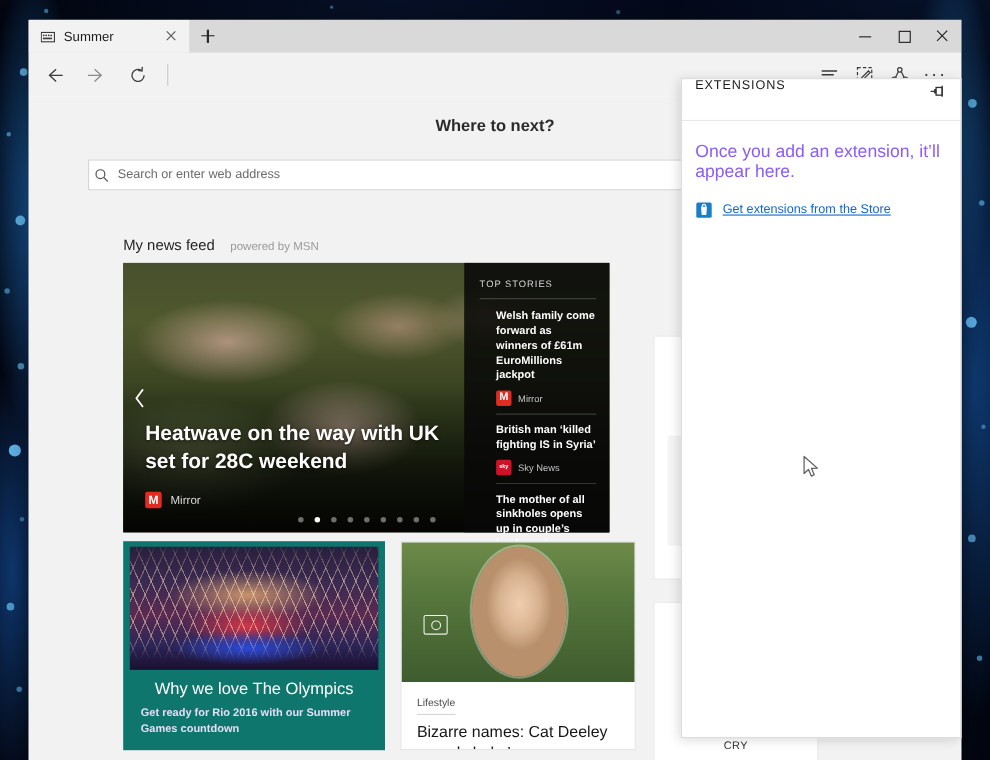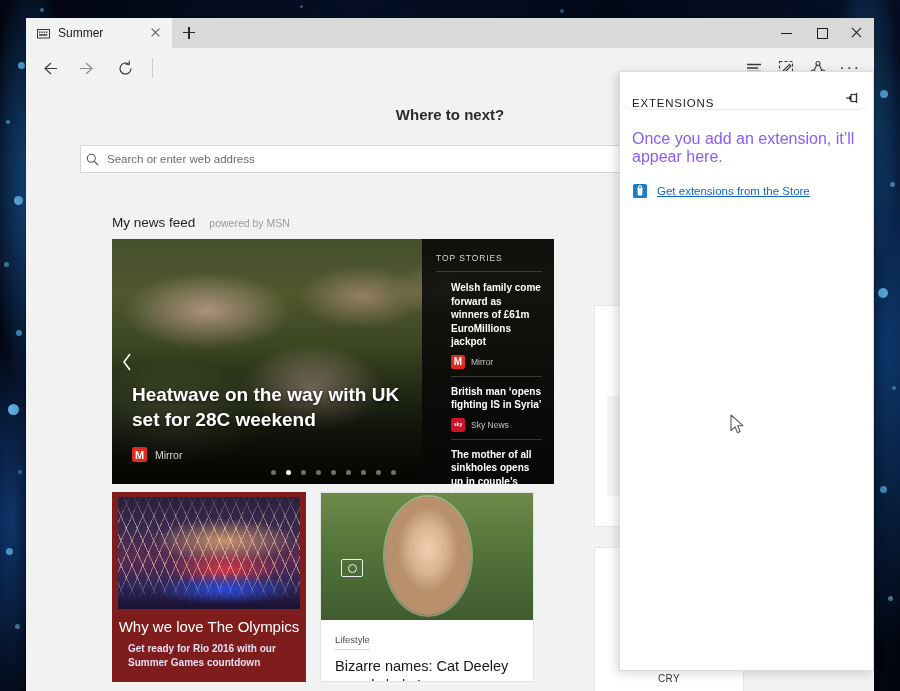--- a/index.html
+++ b/index.html
@@ -197,21 +197,21 @@
   .ts-item { border-bottom: 1px solid rgba(255,255,255,.18); padding: 0 0 7px; margin-bottom: 8px; margin-left: 15px; }
   .ts-item:last-child { border-bottom: 0; }
   .ts-title { font-size: 10px; line-height: 13.5px; font-weight: bold; color: #fff; }
   .ts-src { display: flex; align-items: center; gap: 6px; margin-top: 6px; }
   .ts-src .src-badge { width: 14px; height: 14px; font-size: 10px; }
   .ts-src .src-name { font-size: 8.5px; color: #c4c4c4; }
 
   
   .cards { position: absolute; top: 253px; left: 0; display: flex; gap: 14px; }
   .card-oly {
-    width: 194px; height: 190px; background: #7f1d1d; position: relative; overflow: hidden;
+    width: 238px; height: 190px; background: #0f766e; position: relative; overflow: hidden;
   }
   .oly-img {
     position: absolute; left: 6px; right: 6px; top: 5px; height: 112px;
     background:
       radial-gradient(ellipse 100px 22px at 107px 92px, #2a49d8 0%, rgba(25,40,150,0) 70%),
       radial-gradient(ellipse 80px 26px at 107px 72px, rgba(235,55,70,.85), rgba(120,20,40,0) 72%),
       radial-gradient(ellipse 95px 30px at 107px 44px, rgba(255,190,120,.7), rgba(120,60,20,0) 75%),
       linear-gradient(180deg, #2a1f3e 0%, #3b2a52 30%, #5a2a52 55%, #2b2558 80%, #1a1030 100%);
   }
   .oly-img::after {
@@ -288,21 +288,21 @@
 
   
   #extensions-flyout {
     position: absolute; left: 619px; top: 71px; width: 255px; height: 600px;
     background: #fff; border: 1px solid #dcdcdc;
     box-shadow: -2px 2px 10px rgba(0,0,0,.16);
     z-index: 20;
   }
   .ext-head {
     height: 38px; border-bottom: 1px solid #e8e8e8;
-    display: flex; align-items: flex-end; padding: 0 10px 0 12px; border-radius: 15px;
+    display: flex; align-items: flex-start; padding: 0 10px 0 12px;
   }
   .ext-title { flex: 1; font-size: 11.5px; letter-spacing: .8px; color: #1c1c1c; }
   .ext-pin { width: 22px; height: 22px; display: flex; align-items: center; justify-content: center; color: #333; }
   .ext-empty { font-size: 16px; color: #8b5cf6; padding: 20px 14px 0 12px; }
   .ext-link-row { display: flex; align-items: center; gap: 9px; padding: 17px 12px 0; }
   .store-ico { width: 16px; height: 16px; flex: none; }
   .ext-link { font-size: 11.5px; color: #1269c7; text-decoration: underline; }
 
   
   #cursor { position: absolute; left: 730px; top: 414px; z-index: 60; pointer-events: none; }
@@ -449,21 +449,21 @@
 
         <div class="ts-item">
           <div class="ts-title">Welsh family come forward as winners of £61m EuroMillions jackpot</div>
           <div class="ts-src">
             <span class="src-badge" style="background:#e02b20">M</span>
             <span class="src-name">Mirror</span>
           </div>
         </div>
 
         <div class="ts-item">
-          <div class="ts-title">British man ‘opens fighting IS in Syria’</div>
+          <div class="ts-title">British man ‘killed fighting IS in Syria’</div>
           <div class="ts-src">
             <span class="src-badge" style="background:#cf1126;font-size:5px;line-height:1">sky</span>
             <span class="src-name">Sky News</span>
           </div>
         </div>
 
         <div class="ts-item">
           <div class="ts-title">The mother of all sinkholes opens up in couple’s back garden</div>
           <div class="ts-src">
             <span class="src-badge" style="background:transparent;color:#2f9c74">H</span>

